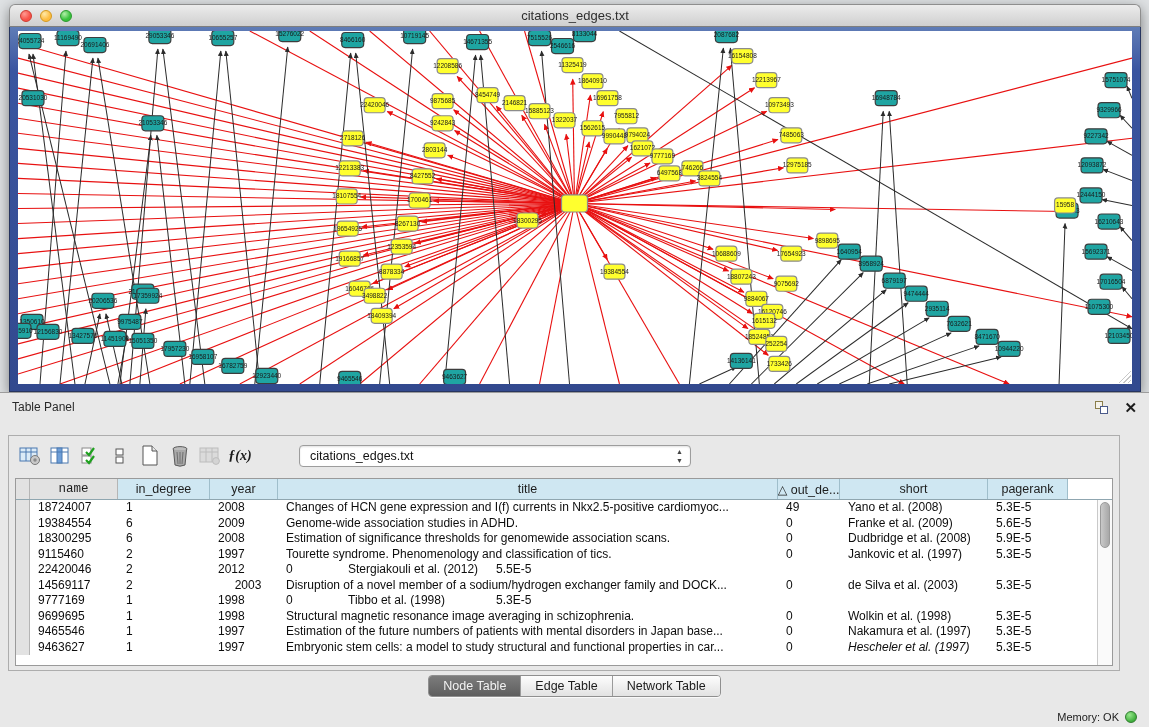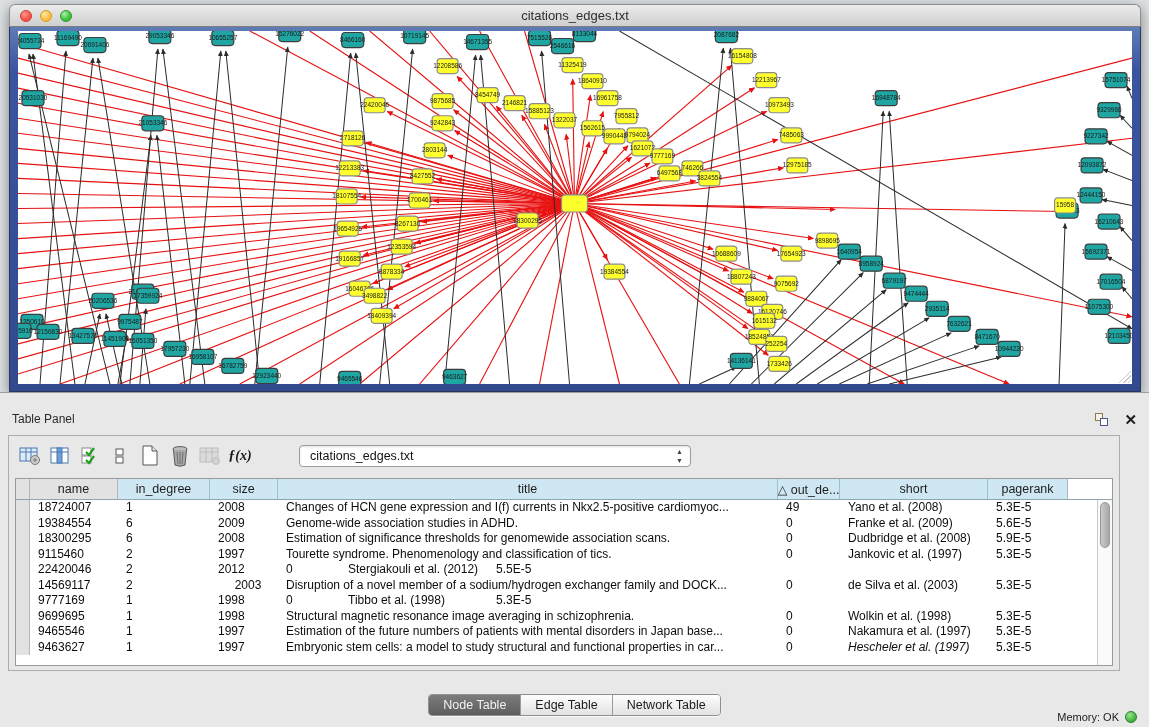--- a/index.html
+++ b/index.html
@@ -21,21 +21,21 @@
   .net-frame { position:absolute; left:0; top:23px; right:0; bottom:0;
     background:linear-gradient(#5f7cb6,#3a55a0 12%, #32498e); border-left:1px solid #27355f; border-right:1px solid #27355f; border-bottom:1px solid #27355f;}
   .net-canvas { position:absolute; left:8px; right:8px; top:4px; bottom:7px; background:#ffffff; overflow:hidden; }
   .net-canvas svg { position:absolute; left:0; top:0; width:100%; height:100%; }
   .grip { position:absolute; right:1px; bottom:1px; width:14px; height:14px; opacity:.55;
     background:repeating-linear-gradient(135deg,#fff 0 2px,#9a9a9a 2px 3px); clip-path:polygon(100% 0,100% 100%,0 100%); }
 
   
   .table-panel { position:absolute; left:0; top:392px; width:1149px; height:335px;
     background:#e8e8e8; border-top:1px solid #9c9c9c; }
-  .tp-header { position:absolute; left:0; top:12px; width:100%; height:28px;
+  .tp-header { position:absolute; left:0; top:0; width:100%; height:28px;
     display:flex; align-items:center; justify-content:space-between; padding:0 12px;
     font-size:12px; color:#2a2a2a; }
   .tp-hicons { display:flex; align-items:center; gap:16px; }
   .float-ic { position:relative; width:13px; height:13px; }
   .float-ic .sq1 { position:absolute; left:0; top:0; width:8px; height:8px; border:1px solid #8a7d4a; background:#f4f2ea; }
   .float-ic .sq2 { position:absolute; right:0; bottom:0; width:8px; height:8px; border:1px solid #4a5a8a; background:#fff; }
   .close-ic { font-size:15px; font-weight:bold; color:#1c1c1c; line-height:13px; }
 
   .tp-body { position:absolute; left:8px; top:42px; width:1112px; height:236px;
     border:1px solid #adadad; background:#e8e8e8; }
@@ -54,21 +54,21 @@
   .rowhead { width:14px; background:#e2e2e2; border-right:1px solid #b5b5b5; }
   .trow { display:flex; height:15.5px; }
   .td { font-size:12px; line-height:15.5px; color:#0d0d0d; padding-left:8px;
     white-space:nowrap; overflow:hidden; }
   .vsb { position:absolute; right:0; top:21px; bottom:0; width:15px; background:#fafafa; border-left:1px solid #c9c9c9; }
   .vsb .thumb { position:absolute; left:2px; top:2px; width:10px; height:46px; border-radius:6px;
     background:linear-gradient(90deg,#c9c9c9,#a8a8a8); border:1px solid #9a9a9a; }
 
   .tp-tabs { position:absolute; left:0; top:282px; width:100%; display:flex; justify-content:center; }
   .seg-wrap { display:flex; border:1px solid #8f8f8f; border-radius:4px; overflow:hidden;
-    box-shadow:0 1px 1px rgba(255,255,255,.8);margin-top:19px; }
+    box-shadow:0 1px 1px rgba(255,255,255,.8); }
   .seg { font-size:12.5px; padding:3px 14px; background:linear-gradient(#fdfdfd,#e2e2e2); color:#1c1c1c;
     border-right:1px solid #9a9a9a; }
   .seg:last-child { border-right:none; }
   .seg.sel { background:linear-gradient(#7c7c7c,#5e5e5e); color:#f2f2f2; }
 
   .tp-status { position:absolute; right:12px; bottom:4px; display:flex; align-items:center; gap:6px; }
   .mem-label { font-size:11px; color:#222; }
   .mem-dot { width:12px; height:12px; border-radius:50%;
     background:radial-gradient(circle at 35% 30%, #97e78c, #3fae3c 70%); border:1px solid #2f7c2e; }
 
@@ -749,23 +749,23 @@
           </span>
         <div class="combo">
           <span>citations_edges.txt</span>
           <span class="arrows">▲<br>▼</span>
         </div>
       </div>
 
       <div class="tp-table">
         <div class="thead" id="thead">
             <div class="rowhead"></div>
-            <div class="th key" style="width: 88px;">name</div>
+            <div class="th key" style="width: 88px; font-family: Liberation Mono, monospace;">name</div>
             <div class="th" style="width: 92px;">in_degree</div>
-            <div class="th" style="width: 68px;">size</div>
+            <div class="th" style="width: 68px;">year</div>
             <div class="th" style="width: 500px;">title</div>
             <div class="th" style="width: 62px;">△ out_de...</div>
             <div class="th" style="width: 148px;">short</div>
             <div class="th" style="width: 80px;">pagerank</div>
           </div>
         <div id="tbody">
             <div class="trow">
               <div class="rowhead"></div>
               <div class="td" style="width: 88px;">18724007</div>
               <div class="td" style="width: 92px;">1</div>

